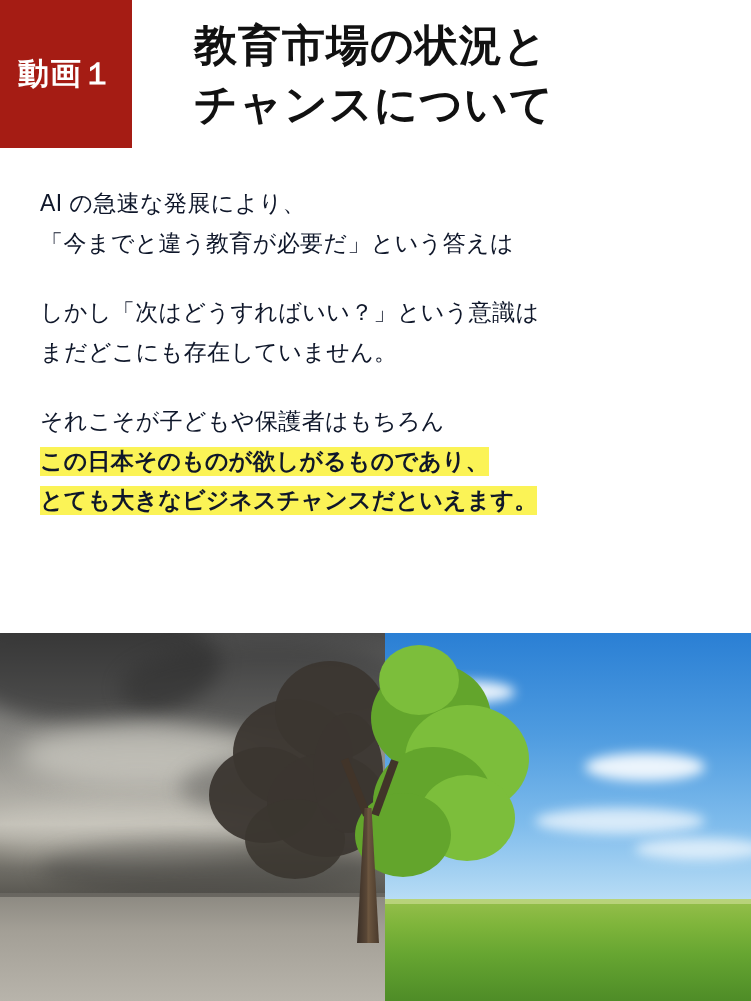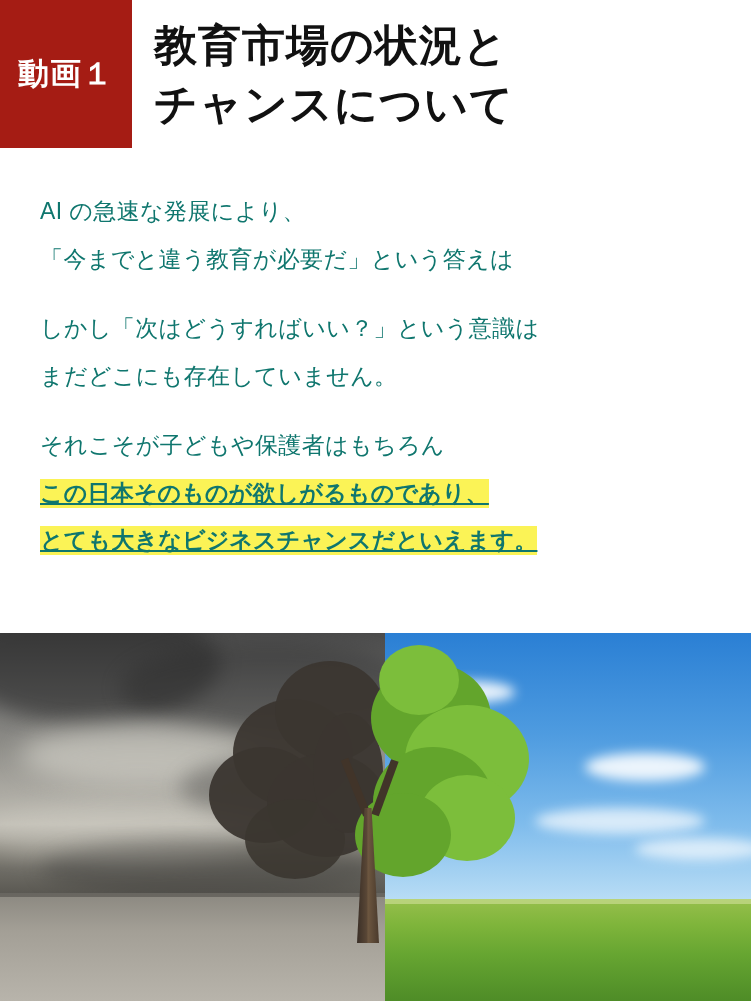--- a/index.html
+++ b/index.html
@@ -13,20 +13,21 @@
     position: relative;
     font-family: "Liberation Sans", "DejaVu Sans", sans-serif;
     overflow: hidden;
   }
 
   
   .header {
     display: flex;
     align-items: flex-start;
     padding: 0;
+    gap: 40px;
   }
   .badge {
     width: 132px;
     height: 148px;
     background: #a51c14;
     color: #ffffff;
     display: flex;
     align-items: center;
     justify-content: center;
     font-size: 31px;
@@ -53,29 +54,27 @@
   }
   .para {
     margin: 0 0 30px 0;
   }
   .para:last-child {
     margin-bottom: 0;
   }
   .line {
     font-size: 23px;
     line-height: 1.72;
-    color: #0f766e;
+    color: #0f172a;
     letter-spacing: 0.4px;
     white-space: nowrap;
-    margin-top: 8px;
   }
   .line.highlight {
     font-weight: bold;
     letter-spacing: 0.2px;
-    text-decoration: underline;
   }
   .line.highlight span.hl {
     background: #fbf356;
     box-decoration-break: clone;
     -webkit-box-decoration-break: clone;
     padding: 1px 0 2px 0;
   }
 
   
   .photo {

